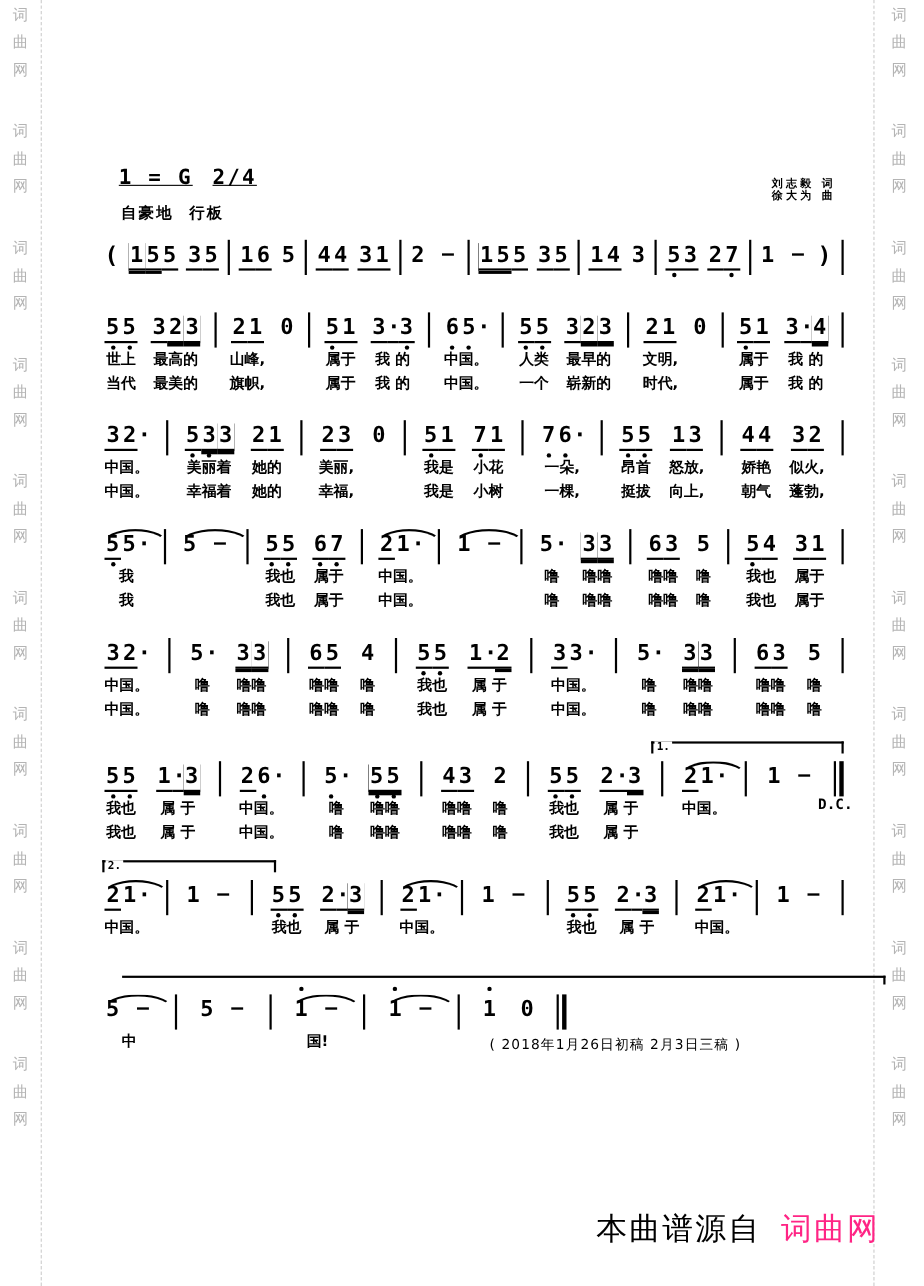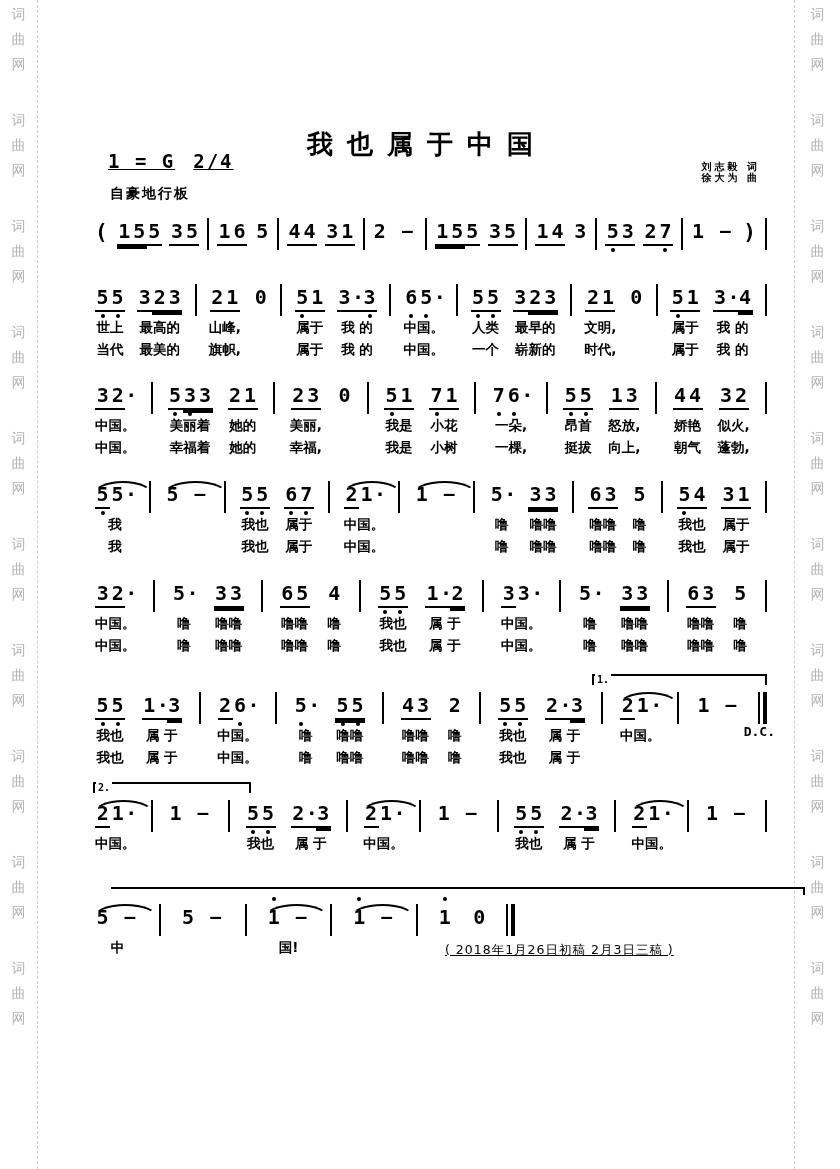--- a/index.html
+++ b/index.html
@@ -13,21 +13,21 @@
   .wm-group{display:flex;flex-direction:column;gap:9px;margin-bottom:40px;}
   .wm-ch{text-align:center;}
   
   .title{position:absolute;left:0;right:0;top:127px;text-align:center;
          font-family:"DejaVu Serif","Liberation Serif",serif;font-weight:700;font-size:26px;
          letter-spacing:14px;text-indent:14px;}
   .keymeter{position:absolute;left:108px;top:150px;font-family:"DejaVu Sans Mono",monospace;
             font-weight:700;font-size:19px;letter-spacing:2px;text-decoration:underline;}
   .keymeter .meter{margin-left:18px;}
   .tempo{position:absolute;left:110px;top:185px;font-weight:700;font-size:14px;letter-spacing:2px;}
-  .tempo .t2{}
+  .tempo .t2{margin-left:14px;}
   .credit{position:absolute;right:80px;font-weight:700;font-size:10px;letter-spacing:3px;}
   .credit.lyr-credit{top:160px;}
   .credit.mus-credit{top:171px;}
   
   #music{position:absolute;left:95px;top:204px;width:672px;}
   .system{position:relative;display:flex;justify-content:space-between;align-items:flex-start;
           padding-top:14px;}
   .col{position:relative;display:flex;flex-direction:column;align-items:center;}
   .nrow{display:flex;align-items:flex-start;height:32px;}
   .ch,.dot,.dash,.sp{display:inline-block;position:relative;height:26px;line-height:26px;
@@ -170,21 +170,20 @@
         <div class="wm-ch">曲</div>
         <div class="wm-ch">网</div>
       </div>
       <div class="wm-group">
         <div class="wm-ch">词</div>
         <div class="wm-ch">曲</div>
         <div class="wm-ch">网</div>
       </div>
     </div>
 
-  <div class="title">我也属于中国</div>
 
   <div class="keymeter">
     <span>1 = G</span><span class="meter">2/4</span>
   </div>
 
   <div class="tempo">
     <span>自豪地</span><span class="t2">行板</span>
   </div>
 
   <div class="credit lyr-credit">刘志毅 词</div>
@@ -986,18 +985,21 @@
           <div class="lyric"></div>
         </div>
         <div class="col">
           <div class="nrow">
             <span class="ch">0</span>
           </div>
           <div class="lyric"></div>
         </div>
         <span class="fbar"></span>
         <div class="topline" style="left: 16px; width: 694px;"></div>
-        <span class="annot" style="left: 350px; top: 62px; text-decoration: underline;">(  2018年1月26日初稿  2月3日三稿  )</span>
+        <span class="annot" style="left: 350px; top: 62px;">(  2018年1月26日初稿  2月3日三稿  )</span>
       </div>
     </div>
 
+  <div class="footer">
+    <span>本曲谱源自</span><span class="brand" style="color: rgb(255, 37, 133);">词曲网</span>
+  </div>
 
 </div>
 
 </body></html>

